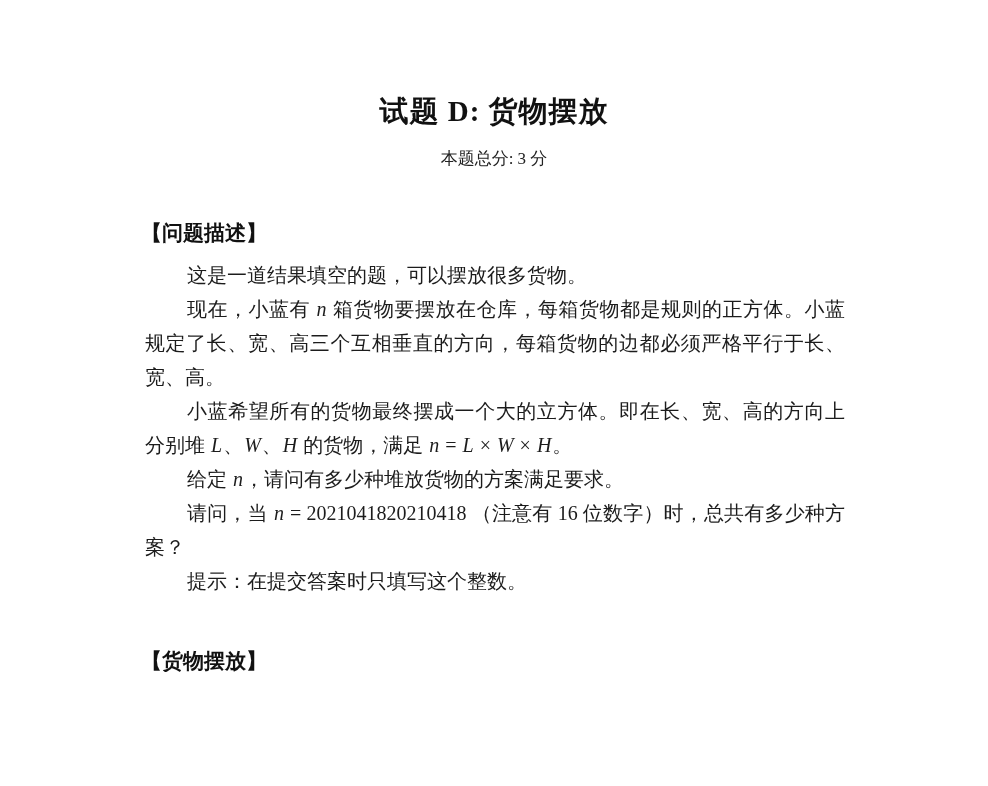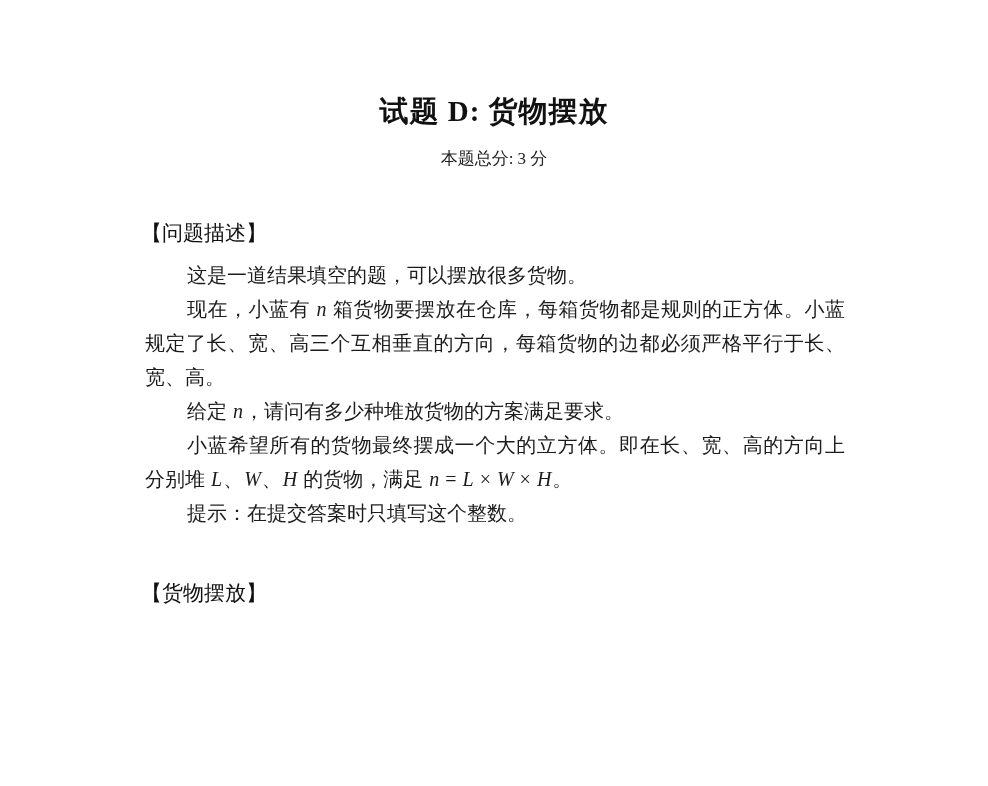--- a/index.html
+++ b/index.html
@@ -36,21 +36,21 @@
     color: #222222;
   }
   .doc-content {
     margin-left: 145px;
     width: 700px;
   }
   .section-heading {
     font-family: "Liberation Sans", "DejaVu Sans", sans-serif;
     font-size: 21px;
     line-height: 26px;
-    font-weight: 400;
+    font-weight: 700;
     color: #111111;
     margin-top: 50px;
     margin-bottom: 12px;
     margin-left: -4px;
   }
   .section-heading + .para { margin-top: 0; }
   .para {
     font-size: 20px;
     line-height: 34px;
     text-align: justify;
@@ -76,19 +76,20 @@
 </head>
 <body>
 
 <div class="page">
   <h1 class="doc-title">试题 D: 货物摆放</h1>
   <div class="doc-subtitle">本题总分: 3 分</div>
   <div class="doc-content">
       <h2 class="section-heading">【问题描述】</h2>
       <p class="para"><span>这是一道结果填空的题，可以摆放很多货物。</span></p>
       <p class="para"><span>现在，小蓝有 </span><i class="math-var">n</i><span> 箱货物要摆放在仓库，每箱货物都是规则的正方体。小蓝规定了长、宽、高三个互相垂直的方向，每箱货物的边都必须严格平行于长、宽、高。</span></p>
+      <p class="para"><span>小蓝希望所有的货物最终摆成一个大的立方体。即在长、宽、高的方向上分别堆 </span><i class="math-var">L</i><span>、</span><i class="math-var">W</i><span>、</span><i class="math-var">H</i><span> 的货物，满足 </span><i class="math-var">n</i><span> = </span><i class="math-var">L</i><span> × </span><i class="math-var">W</i><span> × </span><i class="math-var">H</i><span>。</span></p>
       <p class="para"><span>给定 </span><i class="math-var">n</i><span>，请问有多少种堆放货物的方案满足要求。</span></p>
-      <p class="para"><span>小蓝希望所有的货物最终摆成一个大的立方体。即在长、宽、高的方向上分别堆 </span><i class="math-var">L</i><span>、</span><i class="math-var">W</i><span>、</span><i class="math-var">H</i><span> 的货物，满足 </span><i class="math-var">n</i><span> = </span><i class="math-var">L</i><span> × </span><i class="math-var">W</i><span> × </span><i class="math-var">H</i><span>。</span></p>
+      <p class="para"><span>请问，当 </span><i class="math-var">n</i><span> = 2021041820210418 （注意有 16 位数字）时，总共有多少种方案？</span></p>
       <p class="para"><span>提示：在提交答案时只填写这个整数。</span></p>
       <h2 class="section-heading">【货物摆放】</h2>
     </div>
   <div class="watermark">CSDN @我的程序跑快快</div>
 </div>
 
 </body></html>

